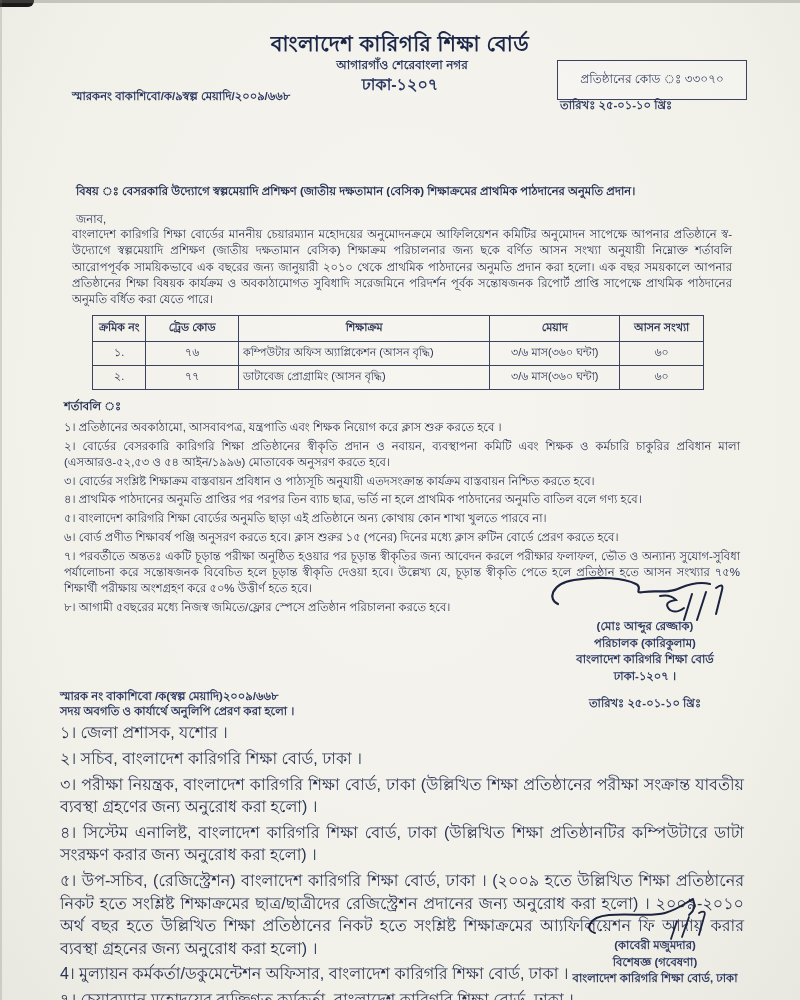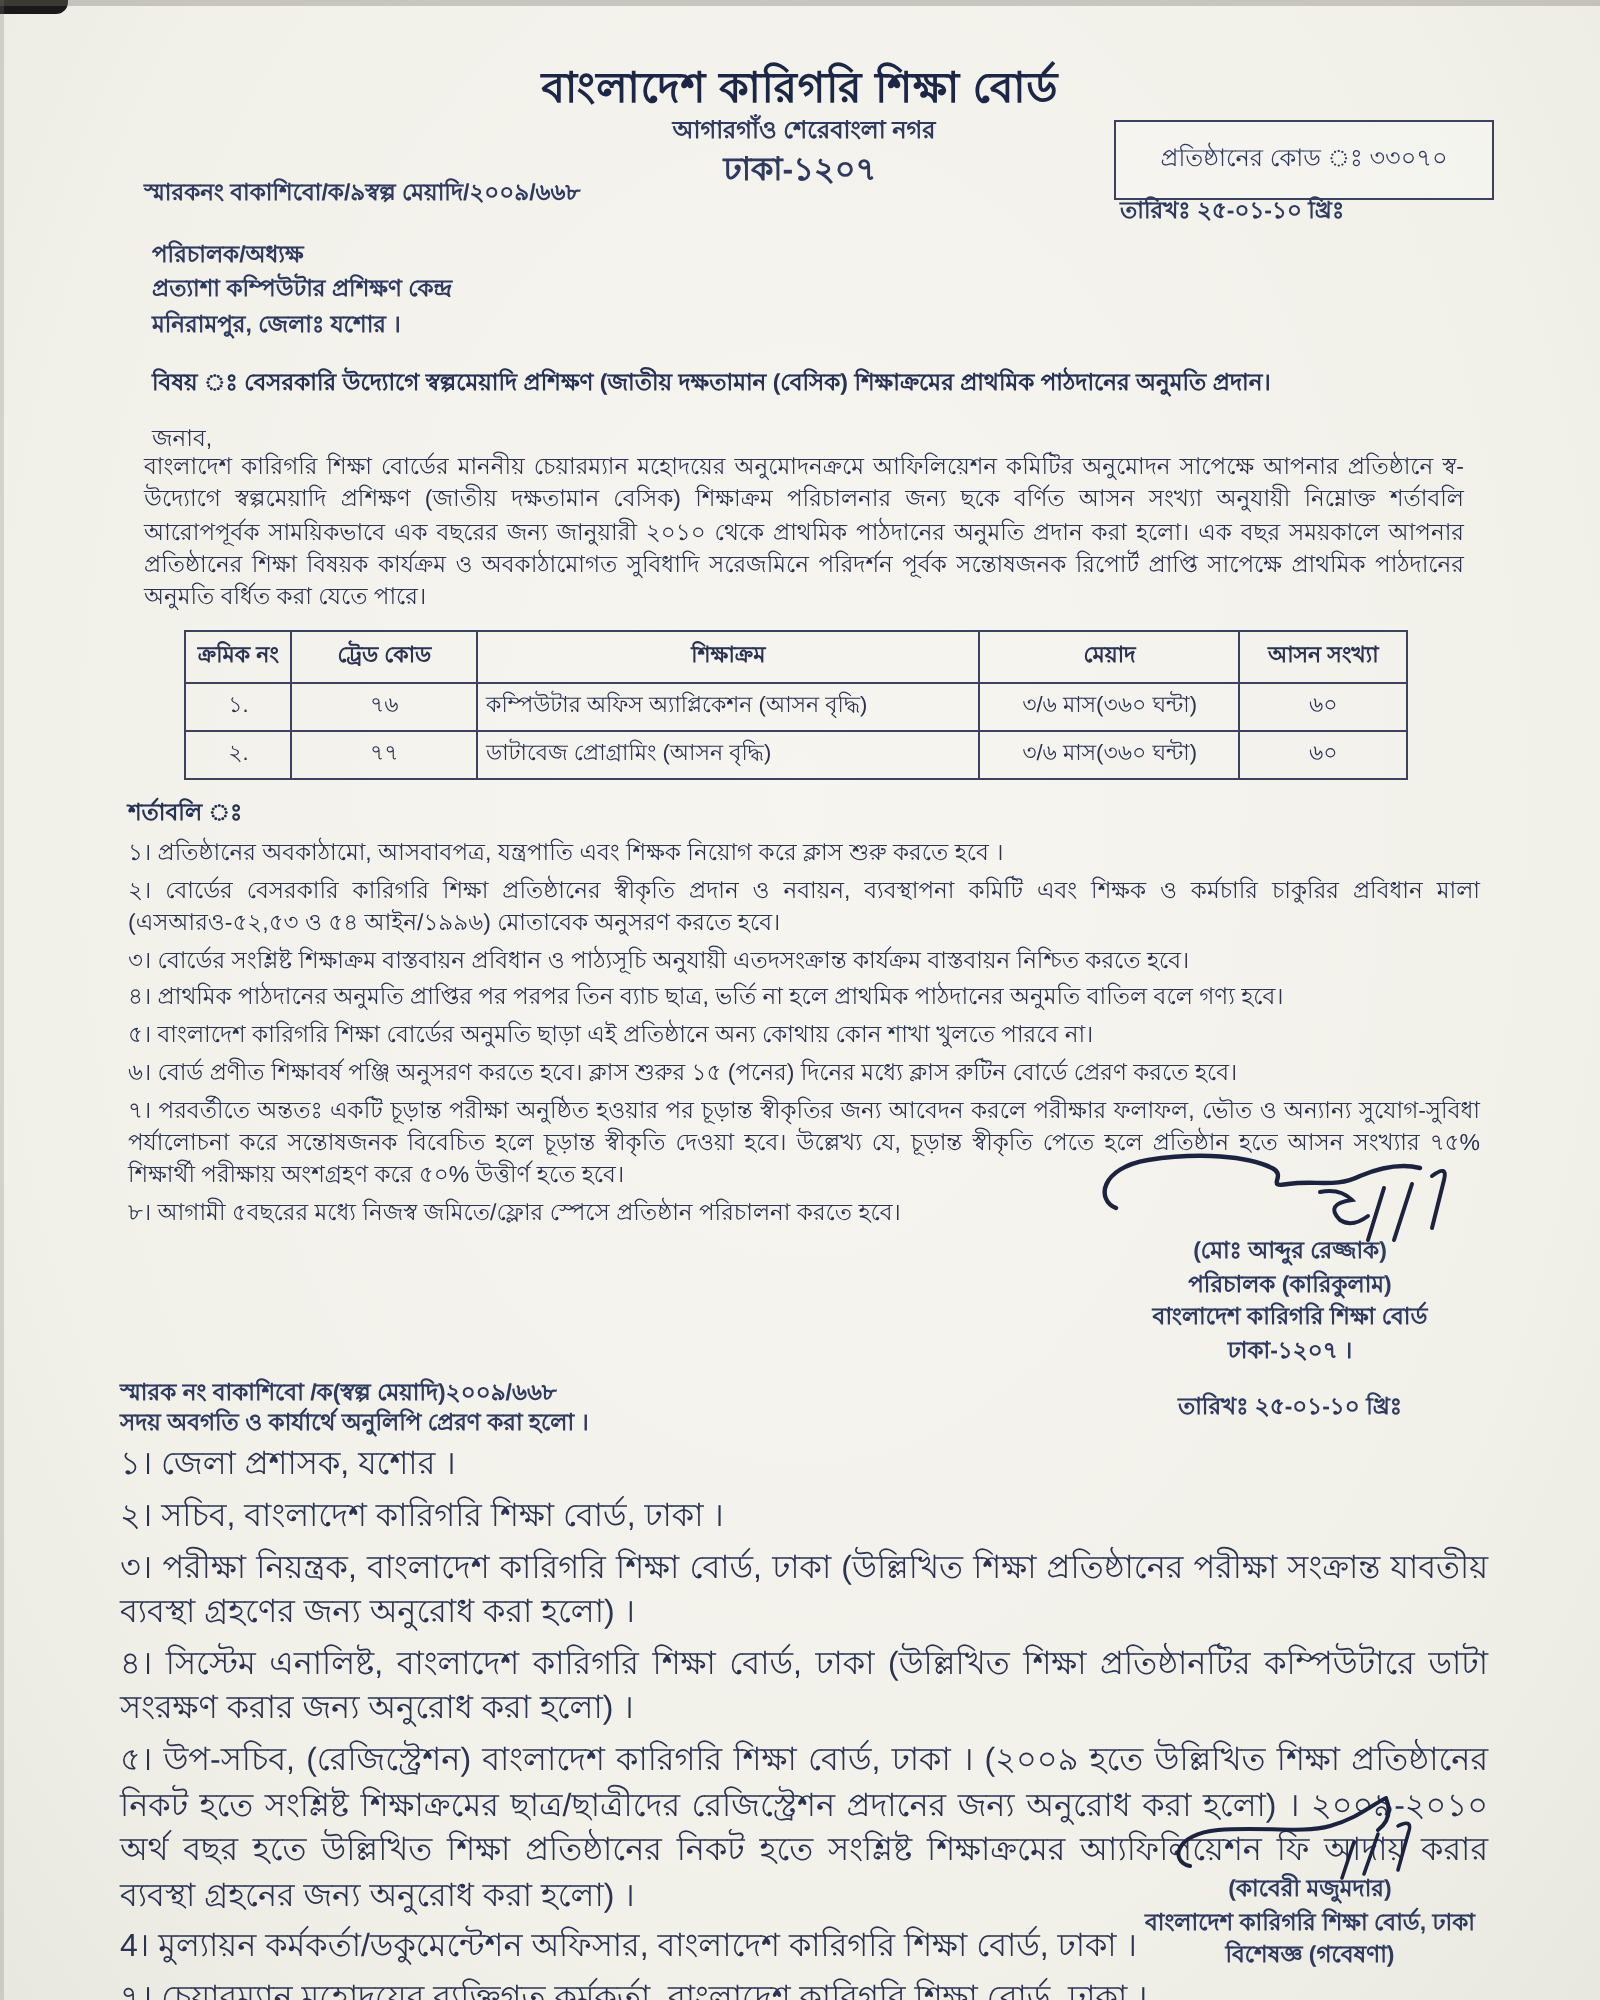--- a/index.html
+++ b/index.html
@@ -91,25 +91,20 @@
 
   <div class="org-title">বাংলাদেশ কারিগরি শিক্ষা বোর্ড</div>
   <div class="org-addr1">আগারগাঁও শেরেবাংলা নগর</div>
   <div class="org-addr2">ঢাকা-১২০৭</div>
 
   <div class="code-box">প্রতিষ্ঠানের কোড ঃ ৩৩০৭০</div>
   <div class="date-top">তারিখঃ ২৫-০১-১০ খ্রিঃ</div>
 
   <div class="memo-top">স্মারকনং বাকাশিবো/ক/৯স্বল্প মেয়াদি/২০০৯/৬৬৮</div>
 
-  <div class="addressee">
-    <div>পরিচালক/অধ্যক্ষ</div>
-    <div>প্রত্যাশা কম্পিউটার প্রশিক্ষণ কেন্দ্র</div>
-    <div>মনিরামপুর, জেলাঃ যশোর ।</div>
-  </div>
 
   <div class="subject">বিষয় ঃ  বেসরকারি উদ্যোগে স্বল্পমেয়াদি প্রশিক্ষণ (জাতীয় দক্ষতামান (বেসিক) শিক্ষাক্রমের প্রাথমিক পাঠদানের অনুমতি প্রদান।</div>
   <div class="salutation">জনাব,</div>
 
   <p class="body-para">বাংলাদেশ কারিগরি শিক্ষা বোর্ডের মাননীয় চেয়ারম্যান মহোদয়ের অনুমোদনক্রমে আফিলিয়েশন কমিটির অনুমোদন সাপেক্ষে আপনার প্রতিষ্ঠানে স্ব-উদ্যোগে স্বল্পমেয়াদি প্রশিক্ষণ (জাতীয় দক্ষতামান বেসিক)  শিক্ষাক্রম পরিচালনার জন্য ছকে বর্ণিত আসন সংখ্যা অনুযায়ী নিম্নোক্ত শর্তাবলি আরোপপূর্বক সাময়িকভাবে এক বছরের জন্য জানুয়ারী ২০১০ থেকে প্রাথমিক পাঠদানের অনুমতি প্রদান করা হলো। এক বছর সময়কালে আপনার প্রতিষ্ঠানের শিক্ষা বিষয়ক কার্যক্রম ও অবকাঠামোগত সুবিধাদি সরেজমিনে পরিদর্শন পূর্বক সন্তোষজনক রিপোর্ট প্রাপ্তি সাপেক্ষে প্রাথমিক পাঠদানের অনুমতি বর্ধিত করা যেতে পারে।</p>
 
   <table class="course">
     <thead>
       <tr>
         <th class="col-sl">ক্রমিক নং</th>
@@ -174,16 +169,16 @@
     <div class="copy-item">৭।  চেয়ারম্যান মহোদয়ের ব্যক্তিগত কর্মকর্তা, বাংলাদেশ কারিগরি শিক্ষা বোর্ড, ঢাকা ।</div>
     <div class="copy-item">৮।  নথি ।</div>
   </div>
 
   <div class="sig2-wrap">
     <svg width="180" height="50" viewBox="0 0 180 50">
       <path class="ink" stroke-width="2" d="M30 40 C 20 38, 22 24, 44 22 C 66 20, 86 24, 100 20 C 114 16, 120 10, 128 6 M128 6 q 4 10 -4 16"></path>
       <path class="ink" stroke-width="1.8" d="M112 28 l -6 18 M124 24 l -7 20 M134 20 q 8 -4 5 4 l -5 18"></path>
     </svg>
     <div class="sig-line">(কাবেরী মজুমদার)</div>
+    <div class="sig-line">বিশেষজ্ঞ (গবেষণা)</div>
     <div class="sig-line">বাংলাদেশ কারিগরি শিক্ষা বোর্ড, ঢাকা</div>
-    <div class="sig-line">বিশেষজ্ঞ (গবেষণা)</div>
   </div>
 </div>
 
 </body></html>

